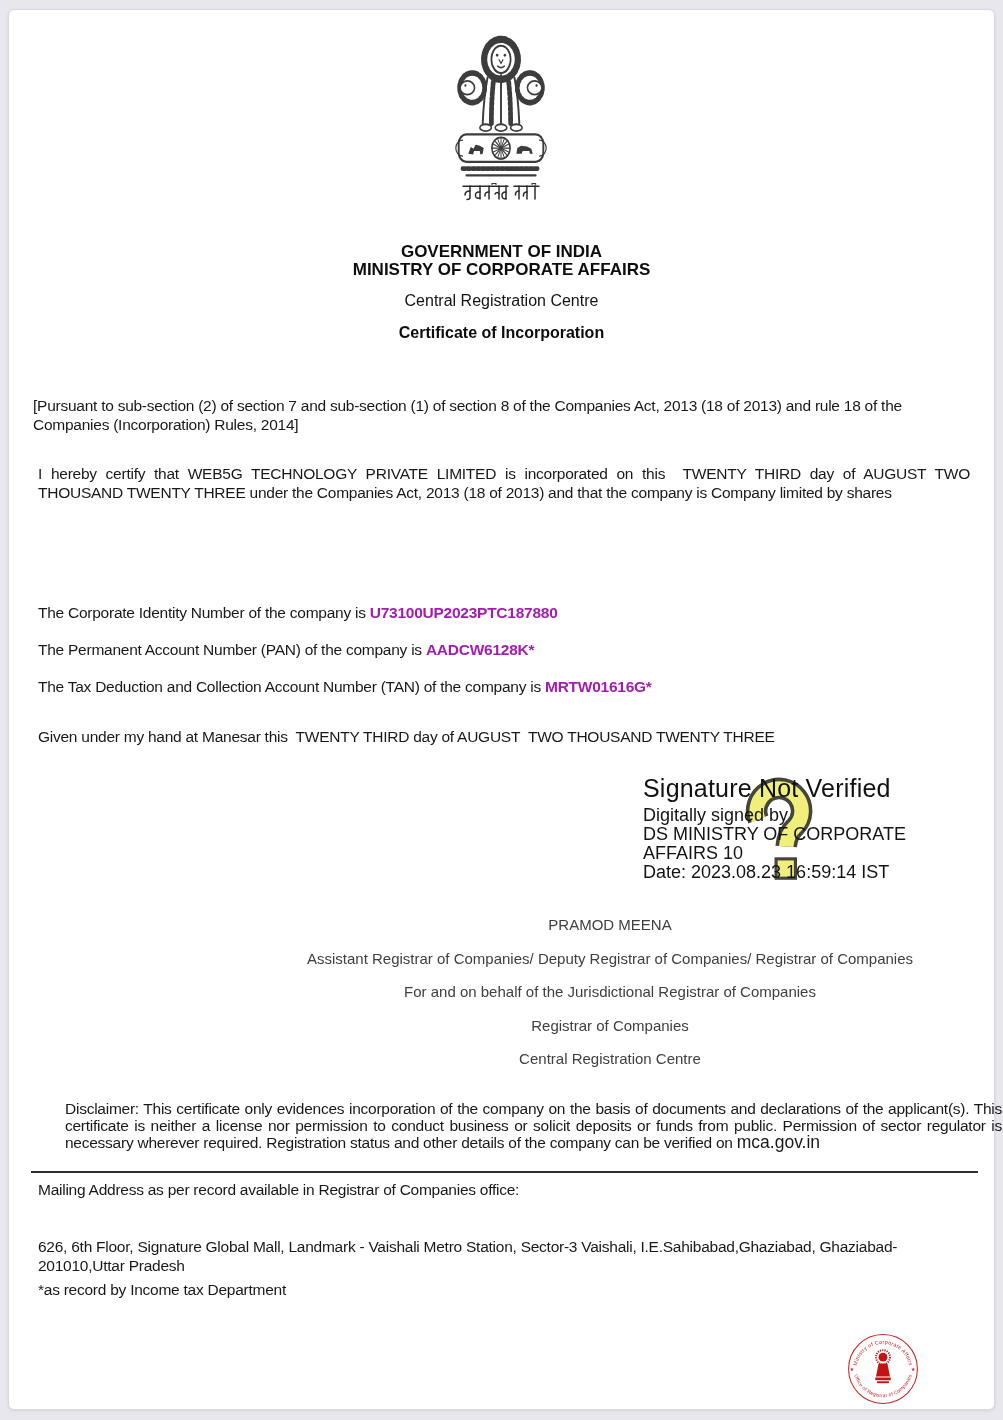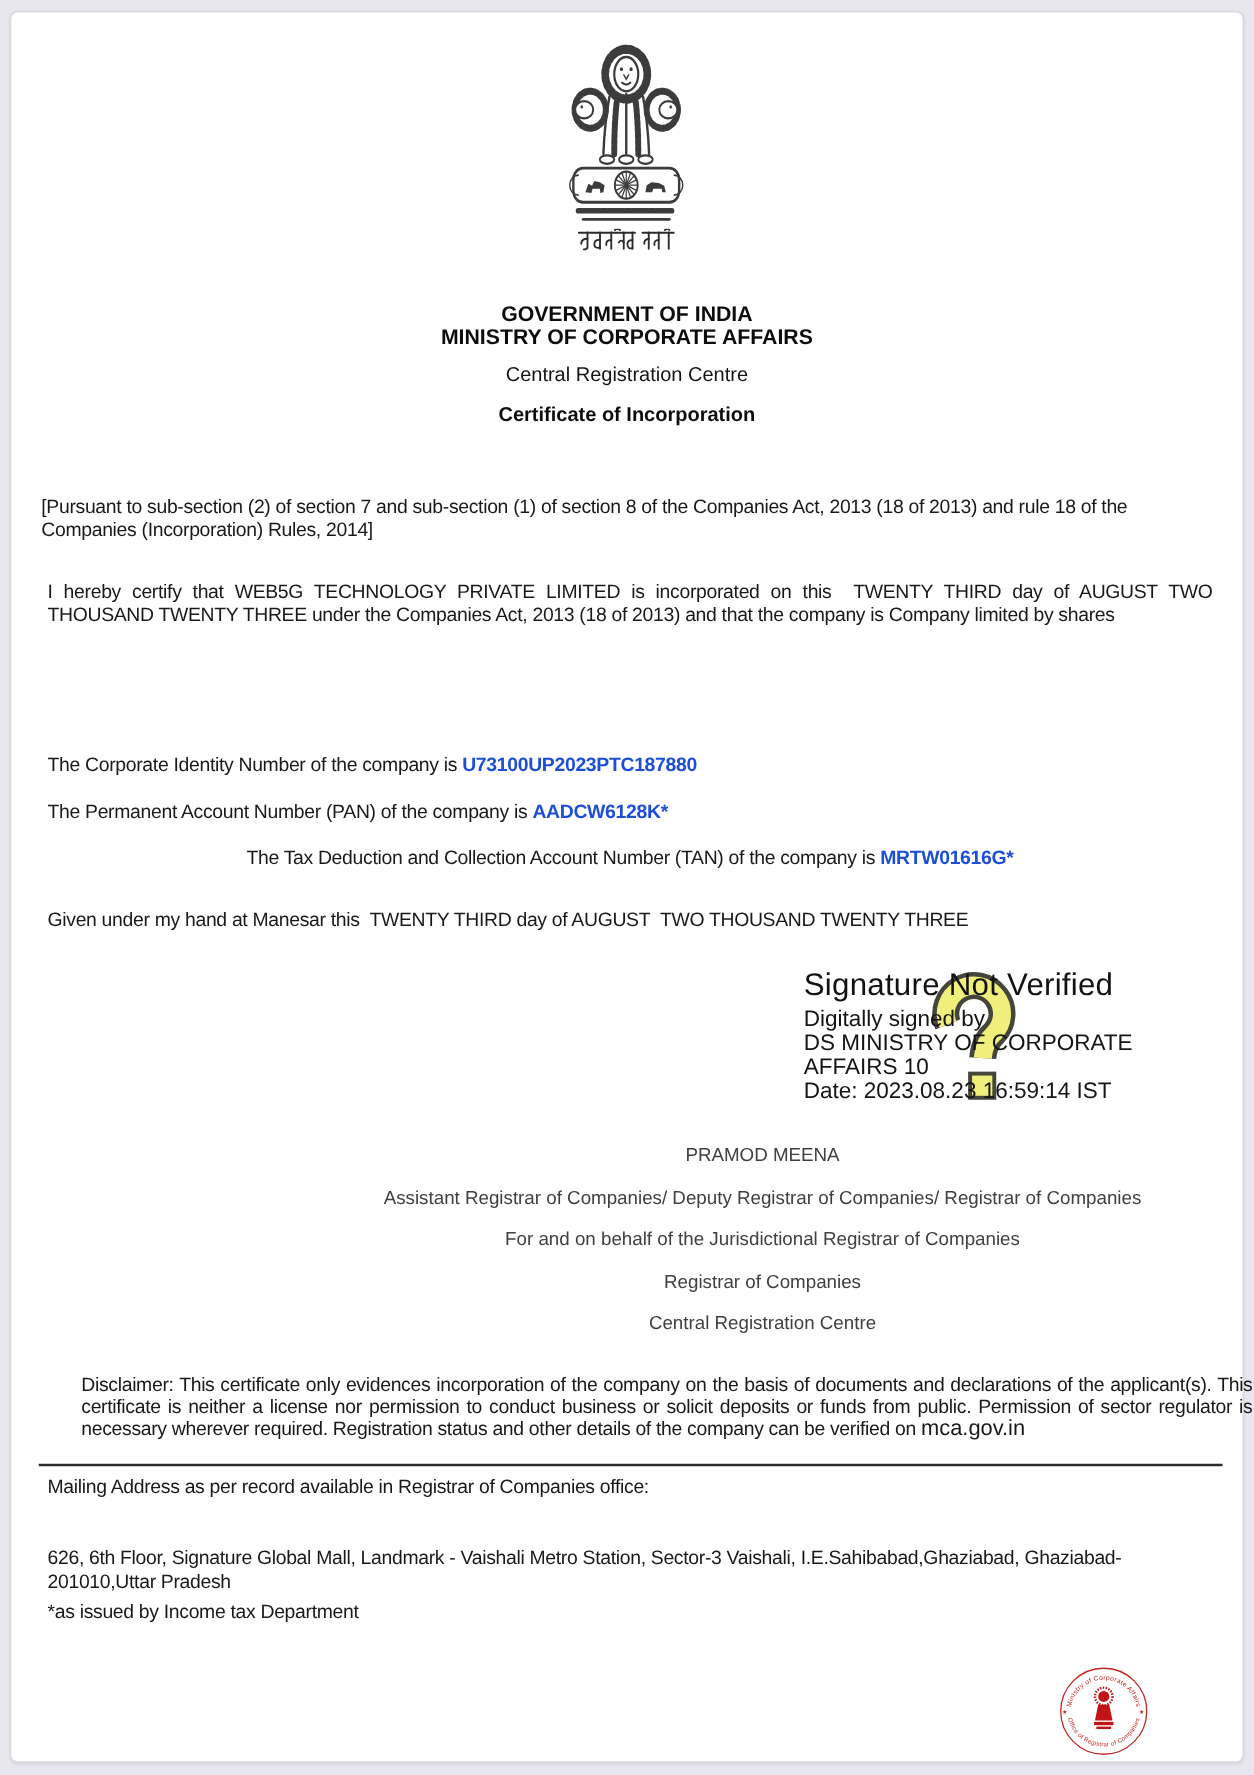--- a/index.html
+++ b/index.html
@@ -14,21 +14,21 @@
     box-shadow:0 1px 3px rgba(40,40,60,.10);z-index:0;
   }
   .abs{position:absolute;z-index:2;}
   .centered{left:0;width:1003px;text-align:center;}
   .cond{letter-spacing:-0.25px;}
   .hdr{font-weight:bold;font-size:17px;line-height:18px;color:#0d0d0d;}
   .sub{font-size:16px;color:#141414;}
   .title{font-size:16px;font-weight:bold;color:#0d0d0d;text-align:center;}
   .bodytxt{font-size:15.5px;line-height:19px;color:#191919;}
   .just{text-align:justify;}
-  .b{font-weight:bold;color:#1d4ed8;}
+  .b{font-weight:bold;color:#a21caf;}
   .sig-status{font-size:25px;color:#121212;letter-spacing:.2px;}
   .sig-detail{font-size:18px;line-height:19px;color:#141414;}
   .reg-block{font-size:15px;line-height:33.5px;text-align:center;color:#404040;}
   .disc{font-size:15.5px;line-height:17.2px;margin-left:27px;}
   .mca{font-size:17.5px;letter-spacing:0;}
   .rule{border-top:2px solid #2d2d2d;height:0;}
   .qmark{z-index:1;}
   .sigtext{z-index:3;}
 </style>
 </head>
@@ -115,21 +115,21 @@
   <div class="abs bodytxt cond" style="left:33px;top:360px;width:937px;text-align:left;margin-top:36px;">[Pursuant to sub-section (2) of section 7 and sub-section (1) of section 8 of the Companies Act, 2013 (18 of 2013) and rule 18 of the Companies (Incorporation) Rules, 2014]</div>
 
   <div class="abs bodytxt cond just" style="left:38px;top:464px;width:932px;">I hereby certify that WEB5G TECHNOLOGY PRIVATE LIMITED is incorporated on this&nbsp; TWENTY THIRD day of AUGUST TWO THOUSAND TWENTY THREE under the Companies Act, 2013 (18 of 2013) and that the company is Company limited by shares</div>
 
   <div class="abs bodytxt cond" style="left:38px;top:603px;width:932px;">
     <span>The Corporate Identity Number of the company is </span><span class="b">U73100UP2023PTC187880</span>
   </div>
   <div class="abs bodytxt cond" style="left:38px;top:640px;width:932px;">
     <span>The Permanent Account Number (PAN) of the company is </span><span class="b">AADCW6128K*</span>
   </div>
-  <div class="abs bodytxt cond" style="left:38px;top:677px;width:932px;text-align:center;">
+  <div class="abs bodytxt cond" style="left:38px;top:677px;width:932px;">
     <span>The Tax Deduction and Collection Account Number (TAN) of the company is </span><span class="b">MRTW01616G*</span>
   </div>
 
   <div class="abs bodytxt cond" style="left:38px;top:727px;width:932px;">Given under my hand at Manesar this&nbsp; TWENTY THIRD day of AUGUST&nbsp; TWO THOUSAND TWENTY THREE</div>
 
   <div class="abs qmark" style="left:734px;top:774px;width:90px;height:118px;">
     <svg viewBox="0 0 100 130" width="90" height="118" aria-hidden="true">
       <path d="M27 50 A25 25 0 1 1 68 58 Q59 66 58 80" fill="none" stroke="#45453c" stroke-width="24"></path>
       <path d="M27 50 A25 25 0 1 1 68 58 Q59 66 58 80" fill="none" stroke="#f1ef7b" stroke-width="16"></path>
       <rect x="45" y="92" width="25" height="25" fill="#45453c"></rect>
@@ -153,21 +153,21 @@
     <div>Central Registration Centre</div>
   </div>
 
   <div class="abs bodytxt cond disc just" style="left:38px;top:1100px;width:937px;">
     <span>Disclaimer: This certificate only evidences incorporation of the company on the basis of documents and declarations of the applicant(s). This certificate is neither a license nor permission to conduct business or solicit deposits or funds from public. Permission of sector regulator is necessary wherever required. Registration status and other details of the company can be verified on </span><span class="mca">mca.gov.in</span>
   </div>
   <div class="abs rule" style="left:31px;top:1171px;width:947px;"></div>
 
   <div class="abs bodytxt cond" style="left:38px;top:1180px;width:932px;">Mailing Address as per record available in Registrar of Companies office:</div>
   <div class="abs bodytxt cond" style="left:38px;top:1237px;width:930px;">626, 6th Floor, Signature Global Mall, Landmark - Vaishali Metro Station, Sector-3 Vaishali, I.E.Sahibabad,Ghaziabad, Ghaziabad-201010,Uttar Pradesh</div>
-  <div class="abs bodytxt cond" style="left:38px;top:1280px;width:932px;">*as issued by Income tax Department</div>
+  <div class="abs bodytxt cond" style="left:38px;top:1280px;width:932px;">*as record by Income tax Department</div>
 
   <div class="abs" style="left:846px;top:1332px;width:74px;height:74px;">
     <svg viewBox="0 0 100 100" width="74" height="74" aria-hidden="true">
       <defs>
         <path id="arcTop" d="M 14 52 A 36 36 0 0 1 86 52" fill="none"></path>
         <path id="arcBot" d="M 10 48 A 40 40 0 0 0 90 48" fill="none"></path>
       </defs>
       <circle cx="50" cy="50" r="46.5" fill="none" stroke="#c22323" stroke-width="1.4"></circle>
       <text font-size="7.2" fill="#c22323" font-family="Liberation Sans, sans-serif" letter-spacing=".4">
         <textPath href="#arcTop" startOffset="50%" text-anchor="middle">Ministry of Corporate Affairs</textPath>

